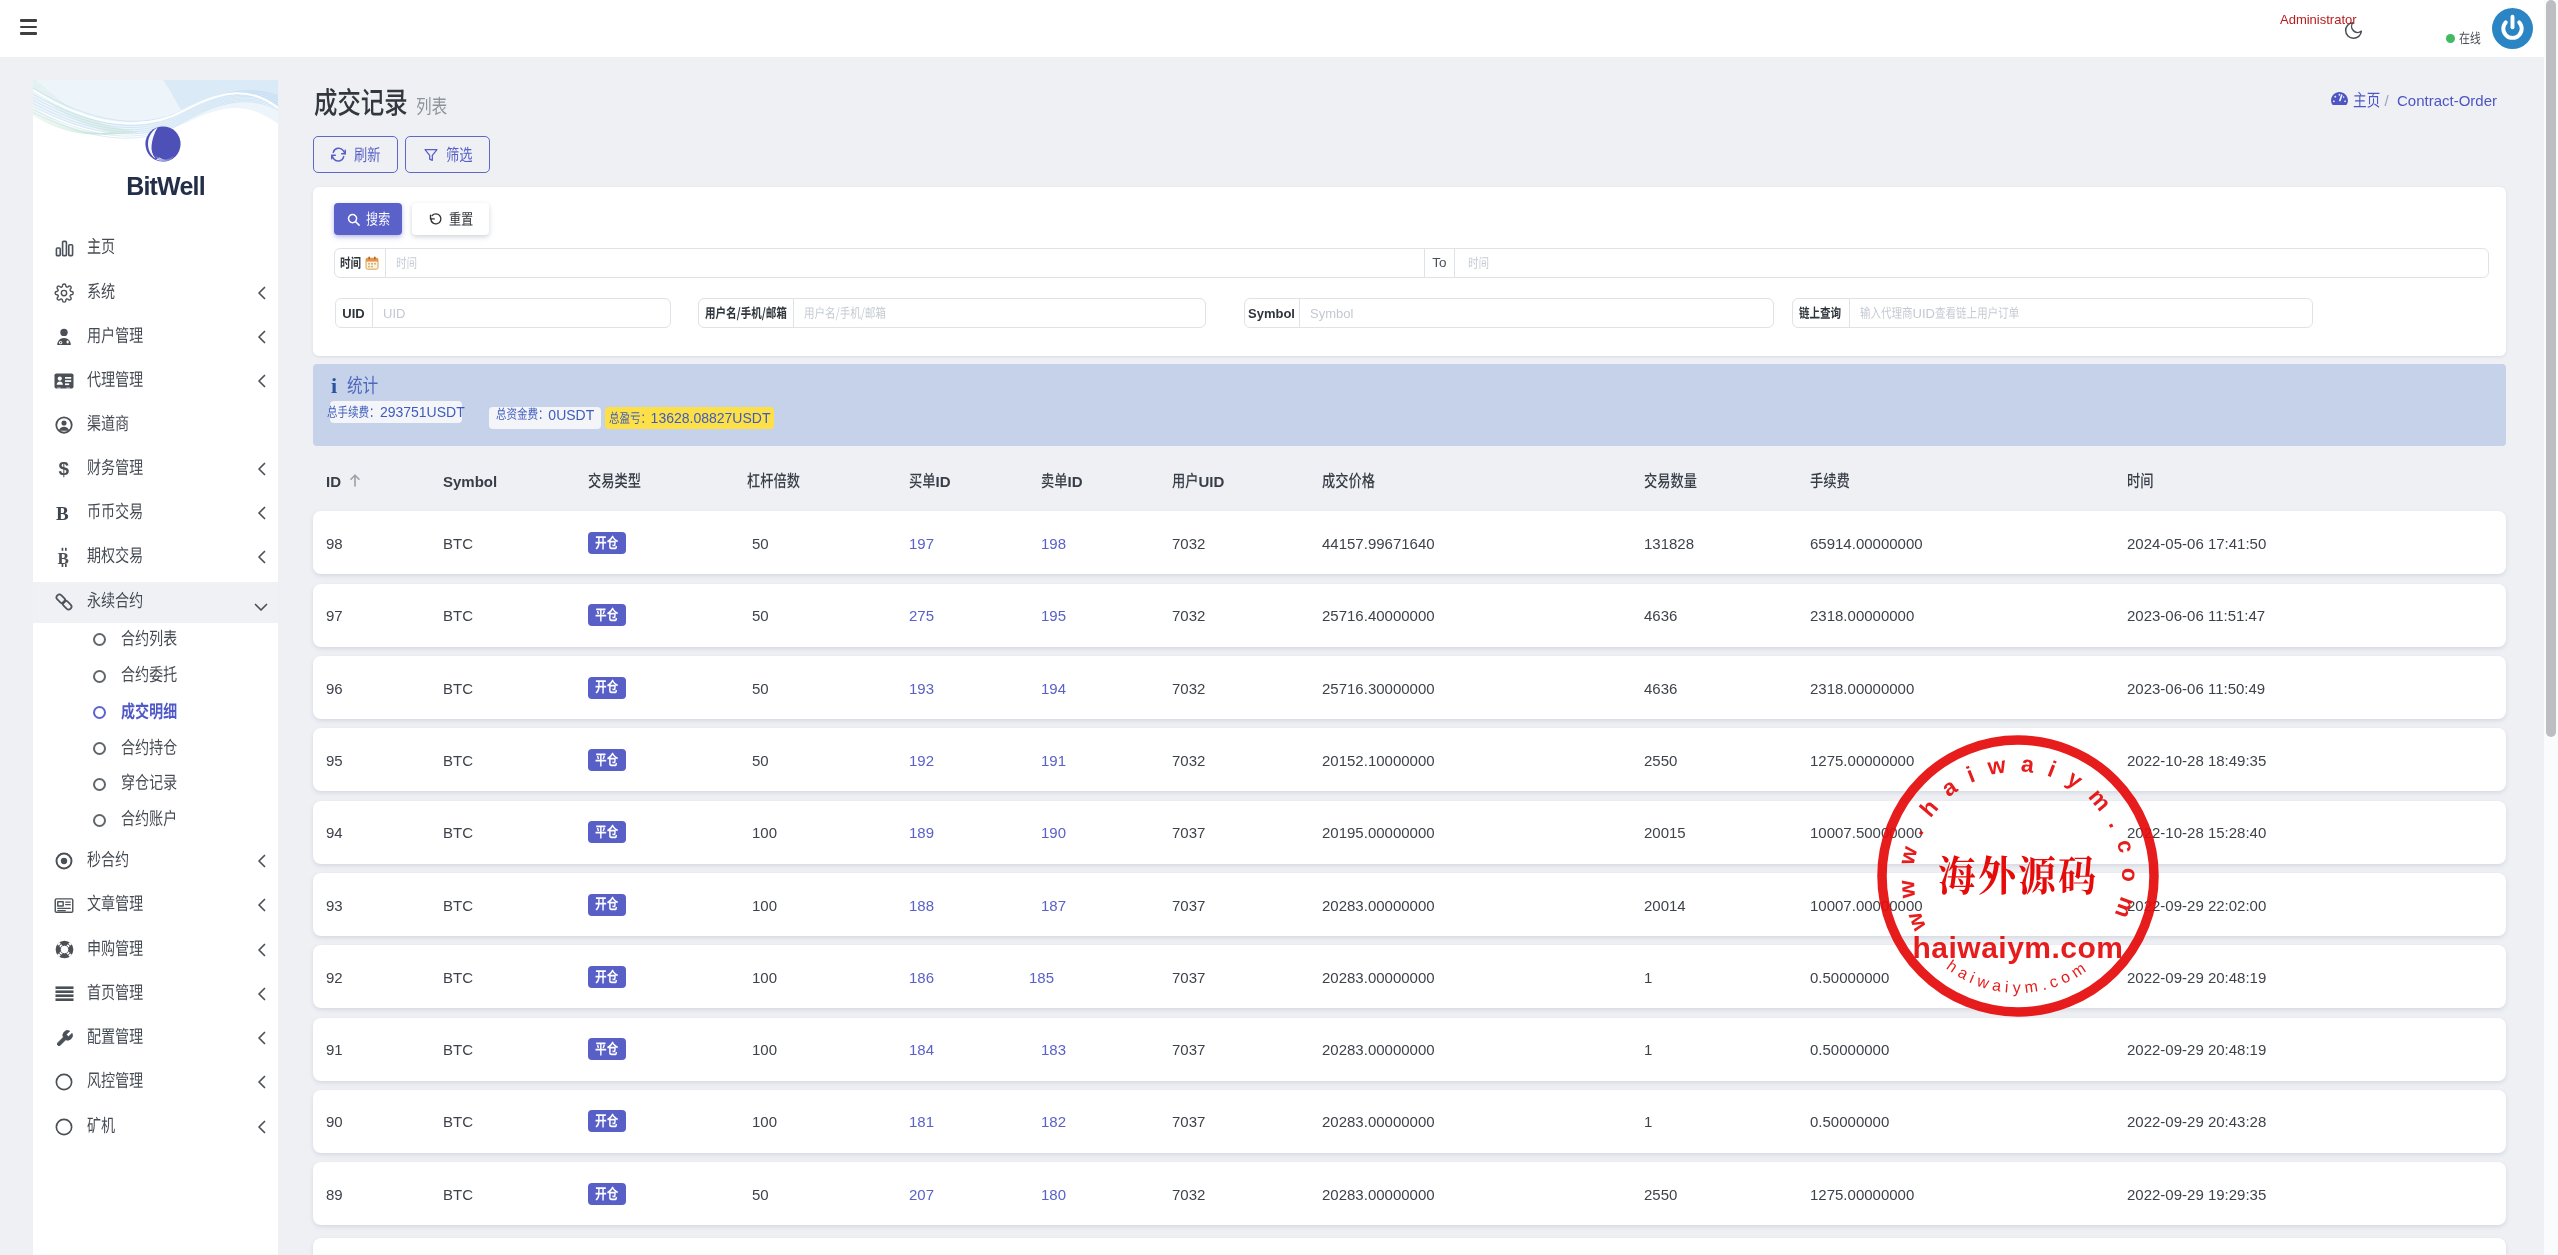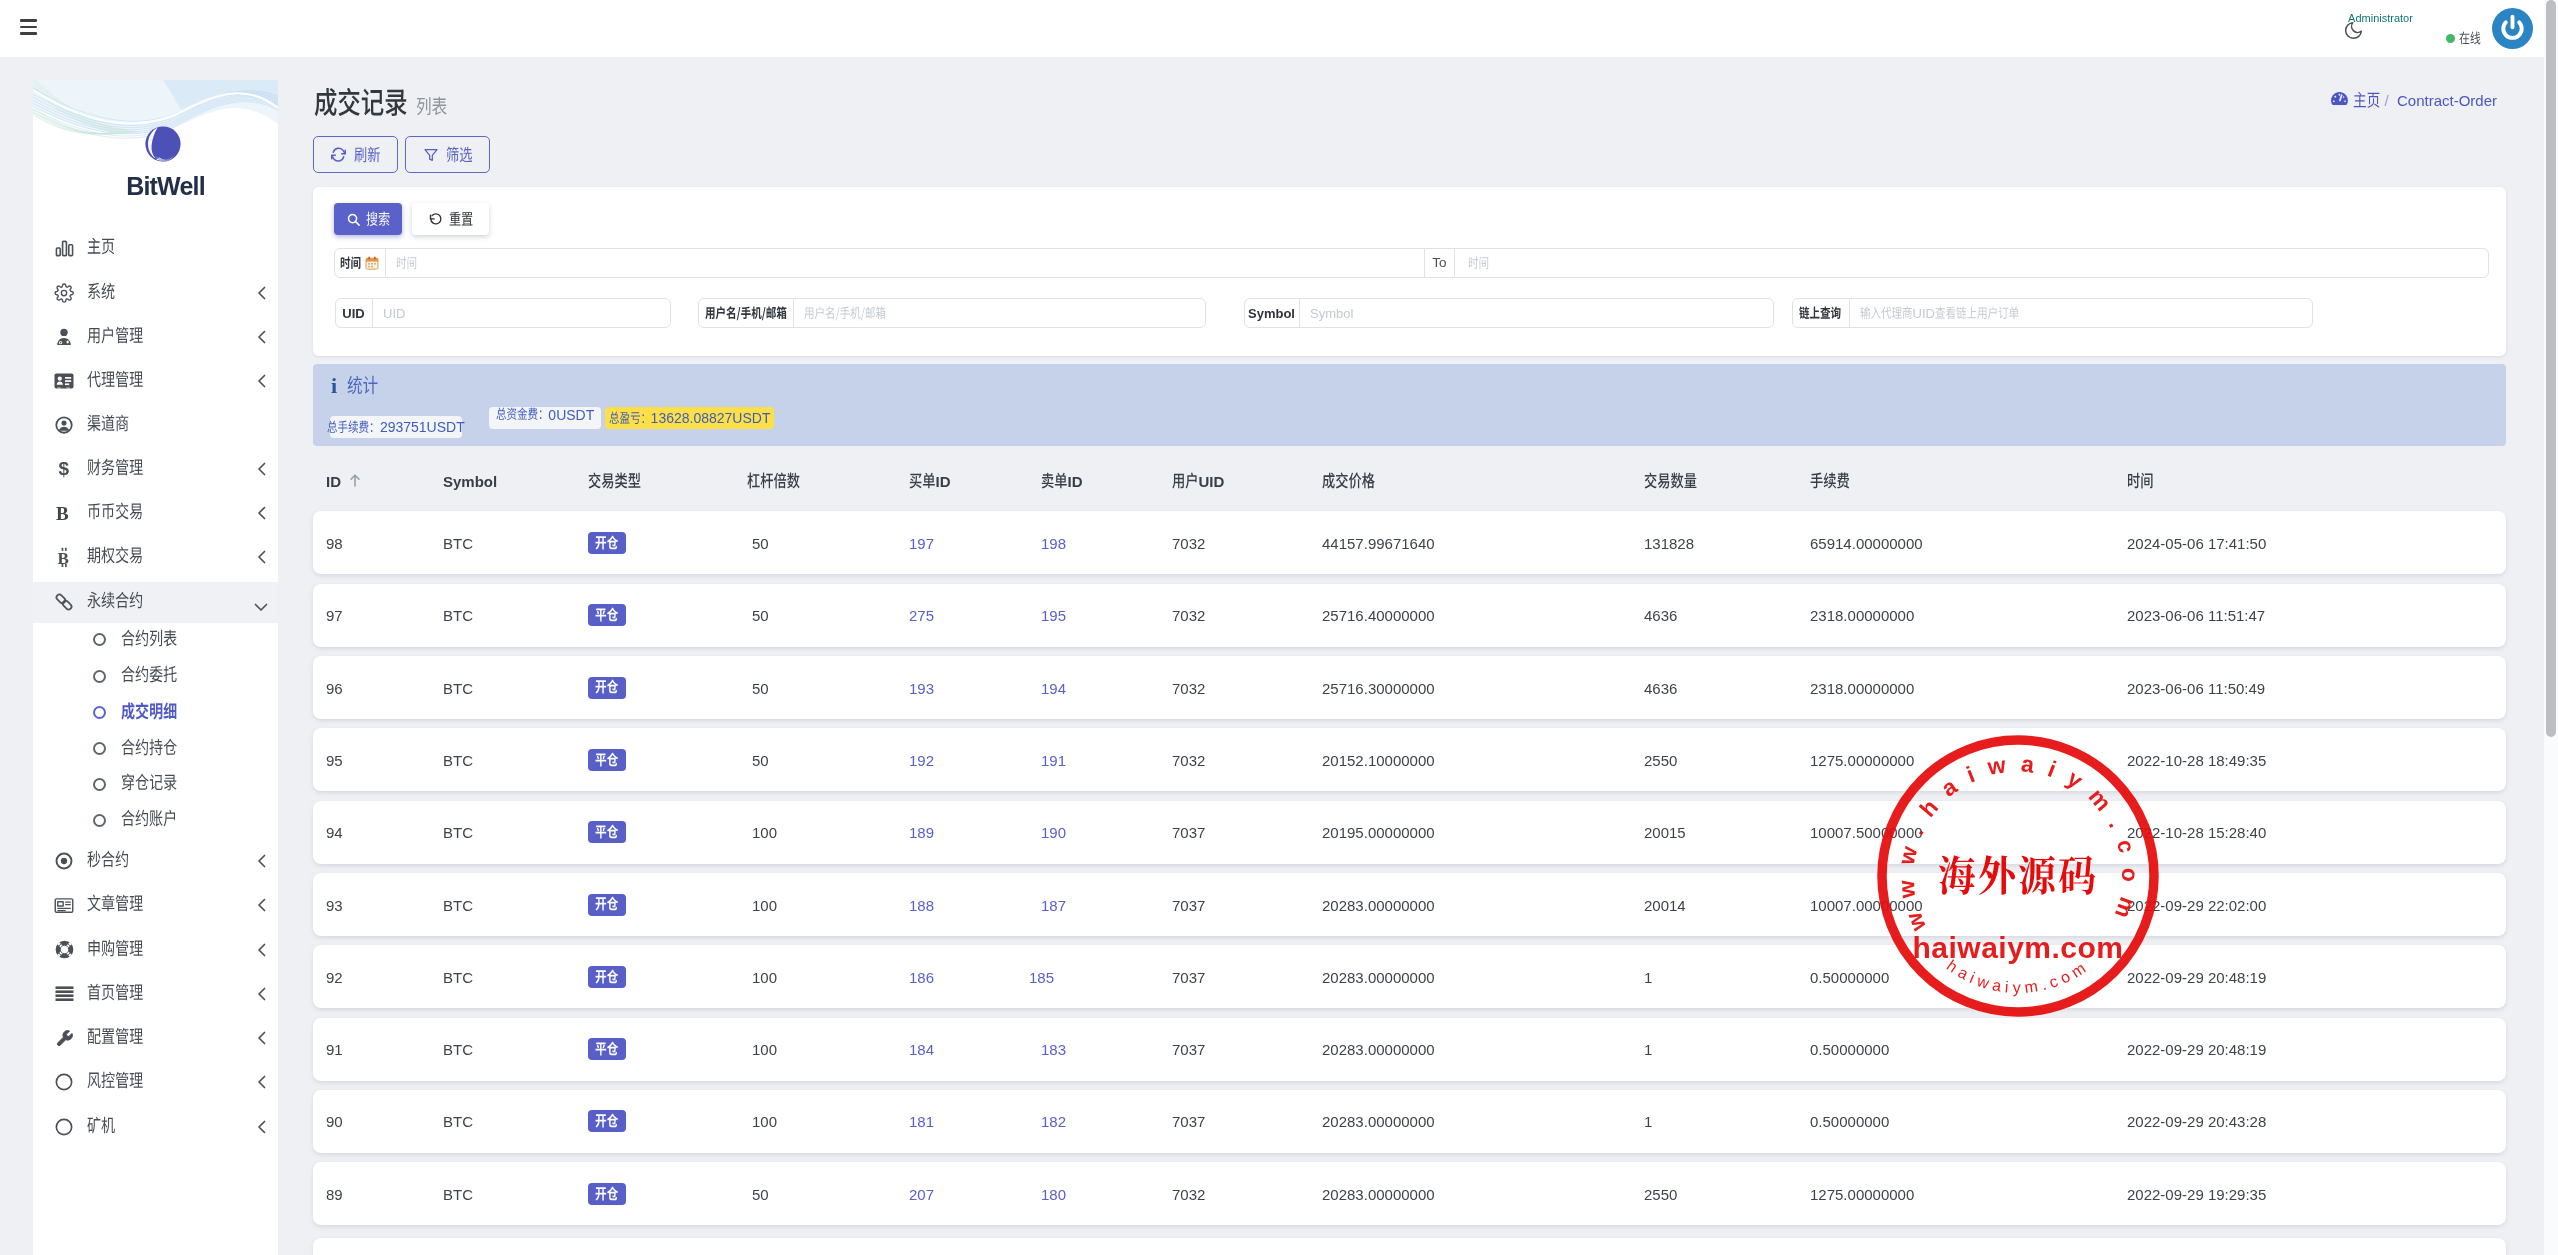--- a/index.html
+++ b/index.html
@@ -140,21 +140,21 @@
       <path id="S7801" d="M719 -280 667 -204H412L420 -175H787C801 -175 810 -180 813 -191C779 -227 719 -280 719 -280ZM643 -673 503 -700C501 -628 484 -463 469 -371C456 -364 444 -356 435 -349L538 -287L578 -336H839C830 -161 814 -54 789 -33C780 -26 772 -23 755 -23C734 -23 663 -28 619 -31L618 -17C660 -10 698 4 715 20C733 35 737 61 736 90C794 90 832 79 862 54C910 14 933 -101 942 -319C963 -322 976 -328 983 -336L884 -419L829 -364H823C838 -481 852 -650 858 -742C878 -745 893 -752 900 -760L791 -843L747 -789H429L438 -760H755C748 -652 735 -492 718 -364H574C587 -447 600 -575 606 -649C631 -649 640 -661 643 -673ZM214 -92V-416H301V-92ZM352 -821 293 -747H31L39 -718H163C140 -543 94 -345 23 -205L37 -196C65 -228 91 -261 115 -297V46H133C183 46 214 22 214 15V-63H301V-2H318C352 -2 402 -22 403 -29V-401C421 -405 435 -412 441 -420L340 -498L291 -445H227L202 -455C238 -536 264 -624 281 -718H431C445 -718 455 -723 458 -734C418 -770 352 -821 352 -821Z"></path>
     </defs>
   </svg>
 <div style="position:absolute;left:0;top:0;width:2544px;height:57px;background:#fff"></div>
 <div style="position:absolute;left:20px;top:19px;width:17px;height:2.6px;border-radius:1px;background:#3f3f41"></div>
 <div style="position:absolute;left:20px;top:25.5px;width:17px;height:2.6px;border-radius:1px;background:#3f3f41"></div>
 <div style="position:absolute;left:20px;top:32px;width:17px;height:2.6px;border-radius:1px;background:#3f3f41"></div>
 <div style="position:absolute;left:2343px;top:20px"><svg width="21" height="21" viewBox="0 0 24 24" fill="none" stroke="#4a4f54" stroke-width="1.7" stroke-linejoin="round">
       <path d="M21 12.8A9 9 0 1 1 11.2 3 7 7 0 0 0 21 12.8z"></path>
     </svg></div>
-<div style="position:absolute;left:2280px;top:12px;width:201px;text-align:center;font-size:11px;color:#0f766e">Administrator</div>
+<div style="position:absolute;left:2280px;top:12px;width:201px;text-align:left;font-size:13px;color:#b91c1c">Administrator</div>
 <div style="position:absolute;left:2280px;top:31px;width:201px;text-align:right;font-size:13px;color:#4c5157"><span style="display:inline-block;width:9px;height:9px;border-radius:50%;background:#40ba63;margin-right:4px"></span><svg class="zh" style="overflow:visible;vertical-align:-1.7px" width="21.8" height="14" viewBox="0 0 1560 1000" fill="#4c5157">
       <g transform="translate(0 880) scale(0.78 1)">
         <use href="#R5728" x="0"></use>
         <use href="#R7ebf" x="1000"></use>
       </g>
     </svg></div>
 <div style="position:absolute;left:2492px;top:8px"><svg width="41" height="41" viewBox="0 0 41 41">
       <circle cx="20.5" cy="20.5" r="20.5" fill="#2b85c4"></circle>
       <path d="M13.8 14.4a9.2 9.2 0 1 0 13.4 0" fill="none" stroke="#fff" stroke-width="3.9" stroke-linecap="round"></path>
       <line x1="20.5" y1="8.8" x2="20.5" y2="19.2" stroke="#fff" stroke-width="3.9" stroke-linecap="round"></line>
@@ -696,21 +696,21 @@
         <use href="#R5355" x="7000"></use>
       </g>
     </svg></div>
 <div style="position:absolute;left:313px;top:364px;width:2193px;height:82px;background:#c6d2e9;border-radius:4px"></div>
 <div style="position:absolute;left:331px;top:375px;height:22px;line-height:22px;white-space:nowrap"><span style="font-family:'Liberation Serif';font-weight:bold;font-size:22px;color:#2b549c">i</span><span style="display:inline-block;width:10px"></span><svg class="zh" style="overflow:visible;vertical-align:-2.4px" width="31.2" height="20" viewBox="0 0 1560 1000" fill="#4c66c0">
       <g transform="translate(0 880) scale(0.78 1)">
         <use href="#R7edf" x="0"></use>
         <use href="#R8ba1" x="1000"></use>
       </g>
     </svg></div>
-<div style="position:absolute;left:330px;top:416px;width:132px;height:22px;background:#f4f5f8;border-radius:4px;display:flex;align-items:center;justify-content:center;white-space:nowrap">
+<div style="position:absolute;left:330px;top:401px;width:132px;height:22px;background:#f4f5f8;border-radius:4px;display:flex;align-items:center;justify-content:center;white-space:nowrap">
     <svg class="zh" style="overflow:visible;vertical-align:-1.6px" width="52.6" height="13.5" viewBox="0 0 3900 1000" fill="#3e5cbe">
       <g transform="translate(0 880) scale(0.78 1)">
         <use href="#R603b" x="0"></use>
         <use href="#R624b" x="1000"></use>
         <use href="#R7eed" x="2000"></use>
         <use href="#R8d39" x="3000"></use>
         <use href="#Rff1a" x="4000"></use>
       </g>
     </svg>
     <span style="font-size:14px;color:#3e5cbe">293751USDT</span>

